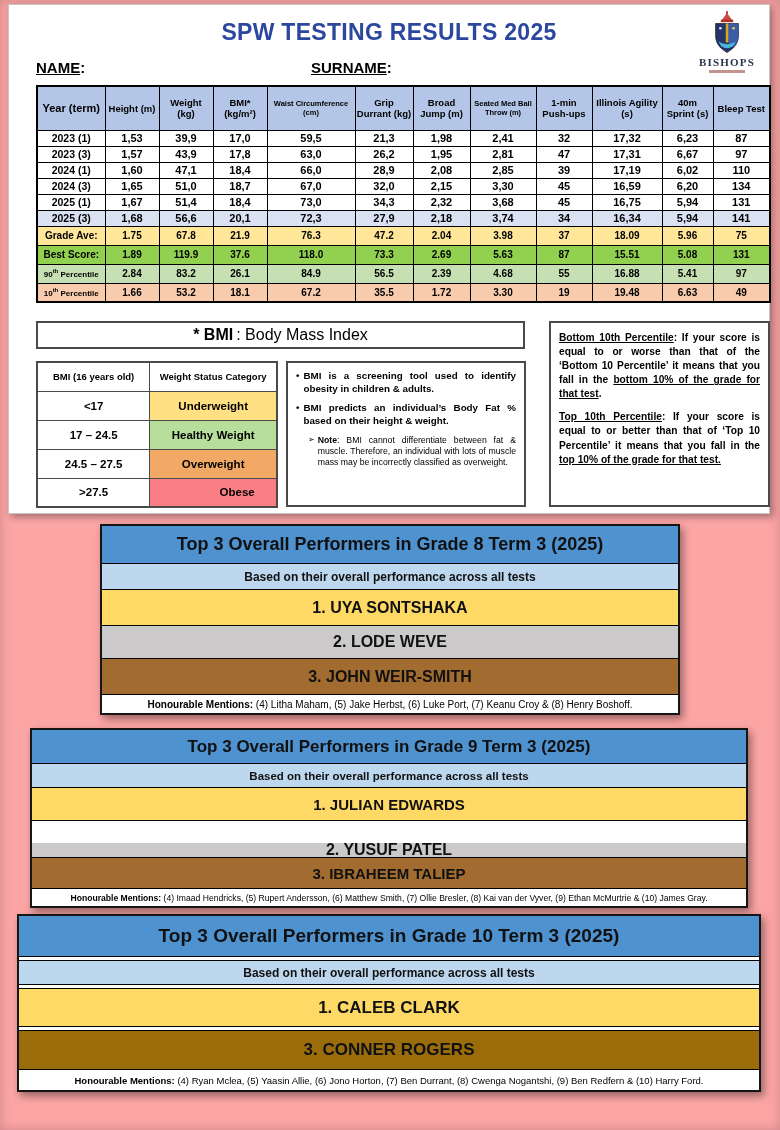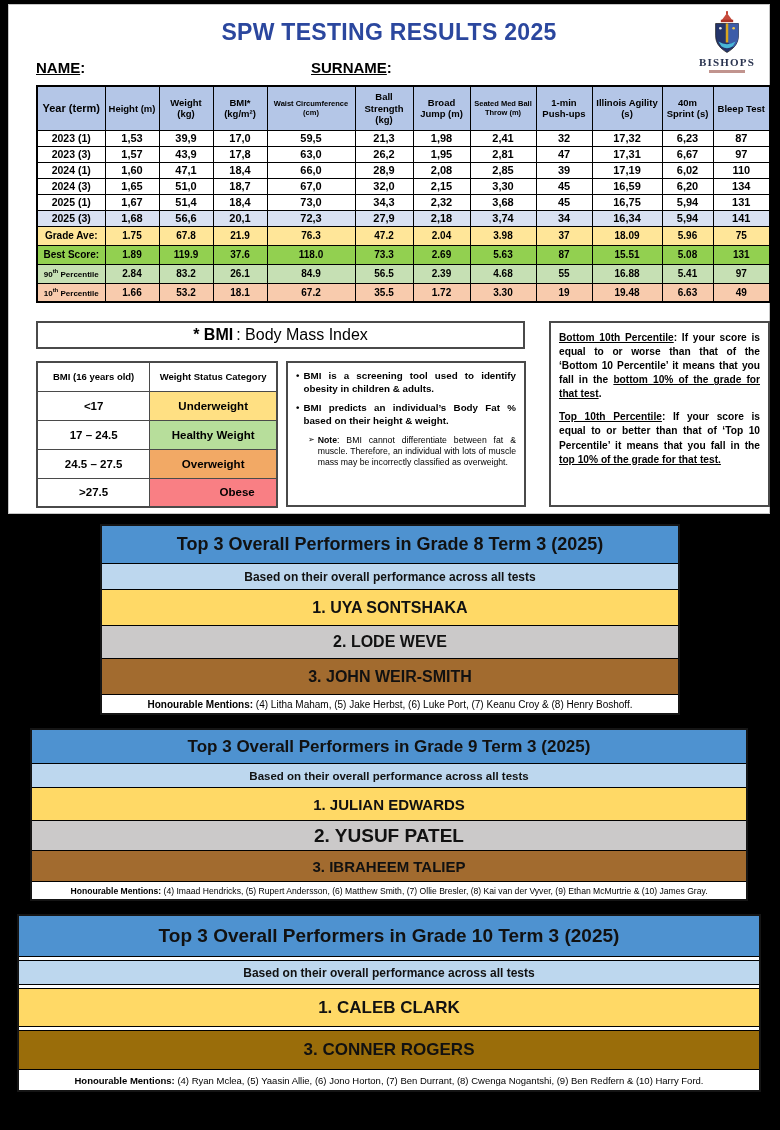--- a/index.html
+++ b/index.html
@@ -1,17 +1,17 @@
 <!DOCTYPE html>
 <html><head>
 <meta charset="utf-8">
 <style>
   * { box-sizing: border-box; margin: 0; padding: 0; }
   body { background:#fff; font-family:"Liberation Sans", sans-serif; }
-  .canvas { position:relative; width:780px; height:1130px; background:#000000; overflow:hidden;
+  .canvas { position:relative; width:780px; height:1130px; background:#fca5a5; overflow:hidden;
             box-shadow: inset 0 0 12px rgba(0,0,0,.18); }
 
   
   .sheet { position:absolute; left:8px; top:4px; width:762px; height:510px; background:#fff;
            border:1px solid #c6c6c6; box-shadow:3px 3px 7px rgba(0,0,0,.35); }
   .title { position:absolute; top:14px; left:0; right:0; text-align:center;
            font-size:23px; font-weight:bold; color:#2B479E; letter-spacing:.3px; }
   .logo { position:absolute; top:6px; right:10px; width:64px; text-align:center; }
   .logo svg { width:38px; height:44px; display:block; margin:0 auto; }
   .logo-text { font-family:"Liberation Serif", serif; font-size:11px; font-weight:bold;
@@ -76,21 +76,21 @@
   .g8 .sub { height:26px; font-size:12px; font-weight:600; }
   .g8 .gold { height:36px; font-size:16px; }
   .g8 .silver { height:33px; font-size:16px; }
   .g8 .bronze { height:36px; font-size:16px; }
   .g8 .mentions { height:18px; font-size:10px; }
 
   .g9  { left:30px; top:728px; width:718px; }
   .g9 .hdr { height:34px; font-size:17px; }
   .g9 .sub { height:24px; font-size:11.5px; font-weight:600; }
   .g9 .gold { height:33px; font-size:15px; }
-  .g9 .silver { height:30px; font-size:19px; }
+  .g9 .silver { height:15px; font-size:16px;margin-top:22px; }
   .g9 .bronze { height:31px; font-size:15px; }
   .g9 .mentions { height:17px; font-size:8.6px; }
 
   .g10 { left:17px; top:914px; width:744px; }
   .g10 .bar { border-top:1px solid #000; margin-bottom:3px; }
   .g10 .hdr { border-top:none; height:41px; font-size:19px; }
   .g10 .sub { height:25px; font-size:12px; font-weight:600; }
   .g10 .gold { height:39px; font-size:17px; }
   .g10 .silver { height:37px; font-size:17px; }
   .g10 .bronze { height:40px; font-size:17px; margin-bottom:0; }
@@ -140,21 +140,21 @@
           <col style="width:51px">
           <col style="width:57px">
       </colgroup>
       <thead>
           <tr>
             <th class="c1">Year (term)</th>
             <th class="c2">Height (m)</th>
             <th class="c3">Weight (kg)</th>
             <th class="c4">BMI* (kg/m²)</th>
             <th class="c5">Waist Circumference (cm)</th>
-            <th class="c6">Ball Strength (kg)</th>
+            <th class="c6">Grip Durrant (kg)</th>
             <th class="c7">Broad Jump (m)</th>
             <th class="c8">Seated Med Ball Throw (m)</th>
             <th class="c9">1-min Push-ups</th>
             <th class="c10">Illinois Agility (s)</th>
             <th class="c11">40m Sprint (s)</th>
             <th class="c12">Bleep Test</th>
           </tr>
         </thead>
       <tbody>
           <tr>

